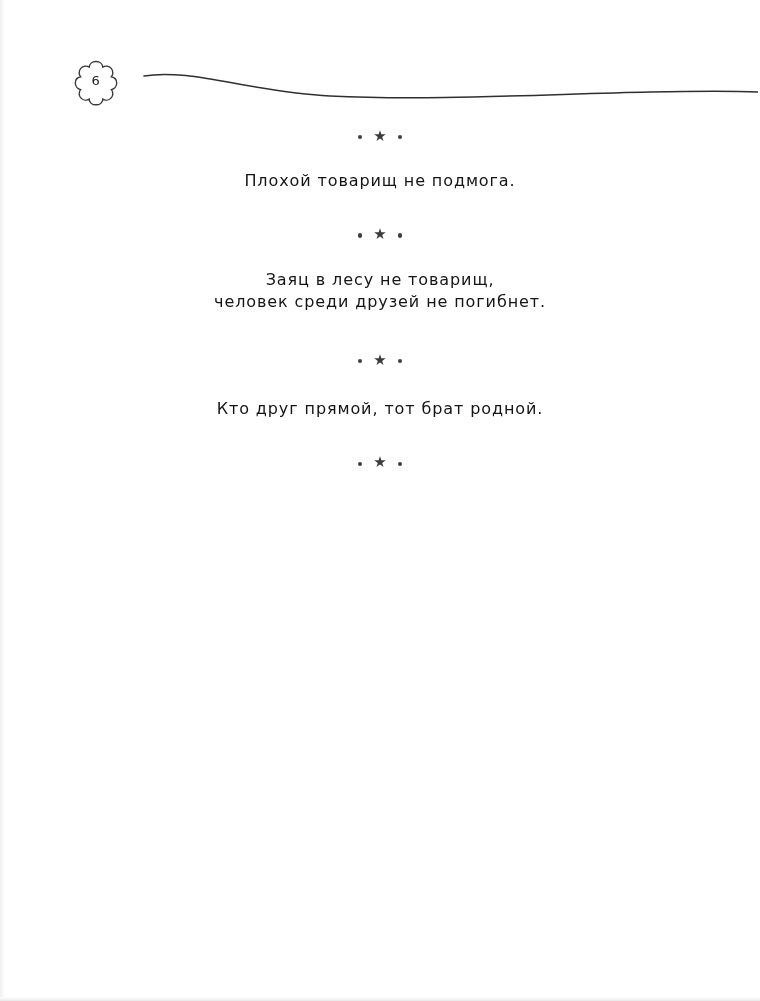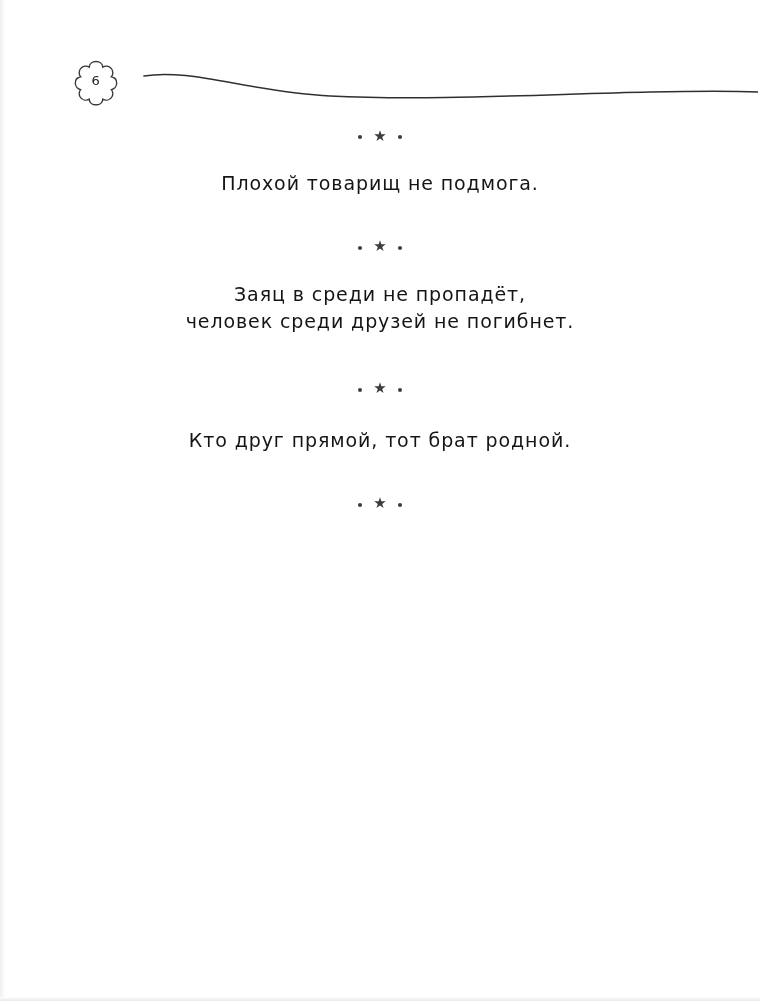--- a/index.html
+++ b/index.html
@@ -100,26 +100,26 @@
   }
   .divider .star {
     font-size: 15px;
     line-height: 1;
     color: #3d3d3d;
     position: relative;
     top: -1px;
   }
 
   .proverb {
-    font-size: 19px;
+    font-size: 16px;
     line-height: 1.42;
     letter-spacing: 0.9px;
     color: #151515;
     white-space: pre-line;
-    margin: 16px;
+    margin: 8px;
   }
 
   .gap-a { height: 22px; }
   .gap-b { height: 26px; }
   .gap-c { height: 22px; }
 
   .sp1 { margin-top: 20px; }
   .sp2 { margin-top: 24px; }
 </style>
 </head>
@@ -158,21 +158,21 @@
     </div>
 
     <div class="gap-a"></div>
 
     <div class="entry">
       <div class="divider">
         <span class="dot"></span>
         <span class="star">★</span>
         <span class="dot"></span>
       </div>
-      <p class="proverb sp1">Заяц  в  среди  не  пропадёт,
+      <p class="proverb sp1">Заяц  в  лесу  не  товарищ,
 человек  среди  друзей  не  погибнет.</p>
     </div>
 
     <div class="gap-b"></div>
 
     <div class="entry">
       <div class="divider">
         <span class="dot"></span>
         <span class="star">★</span>
         <span class="dot"></span>

